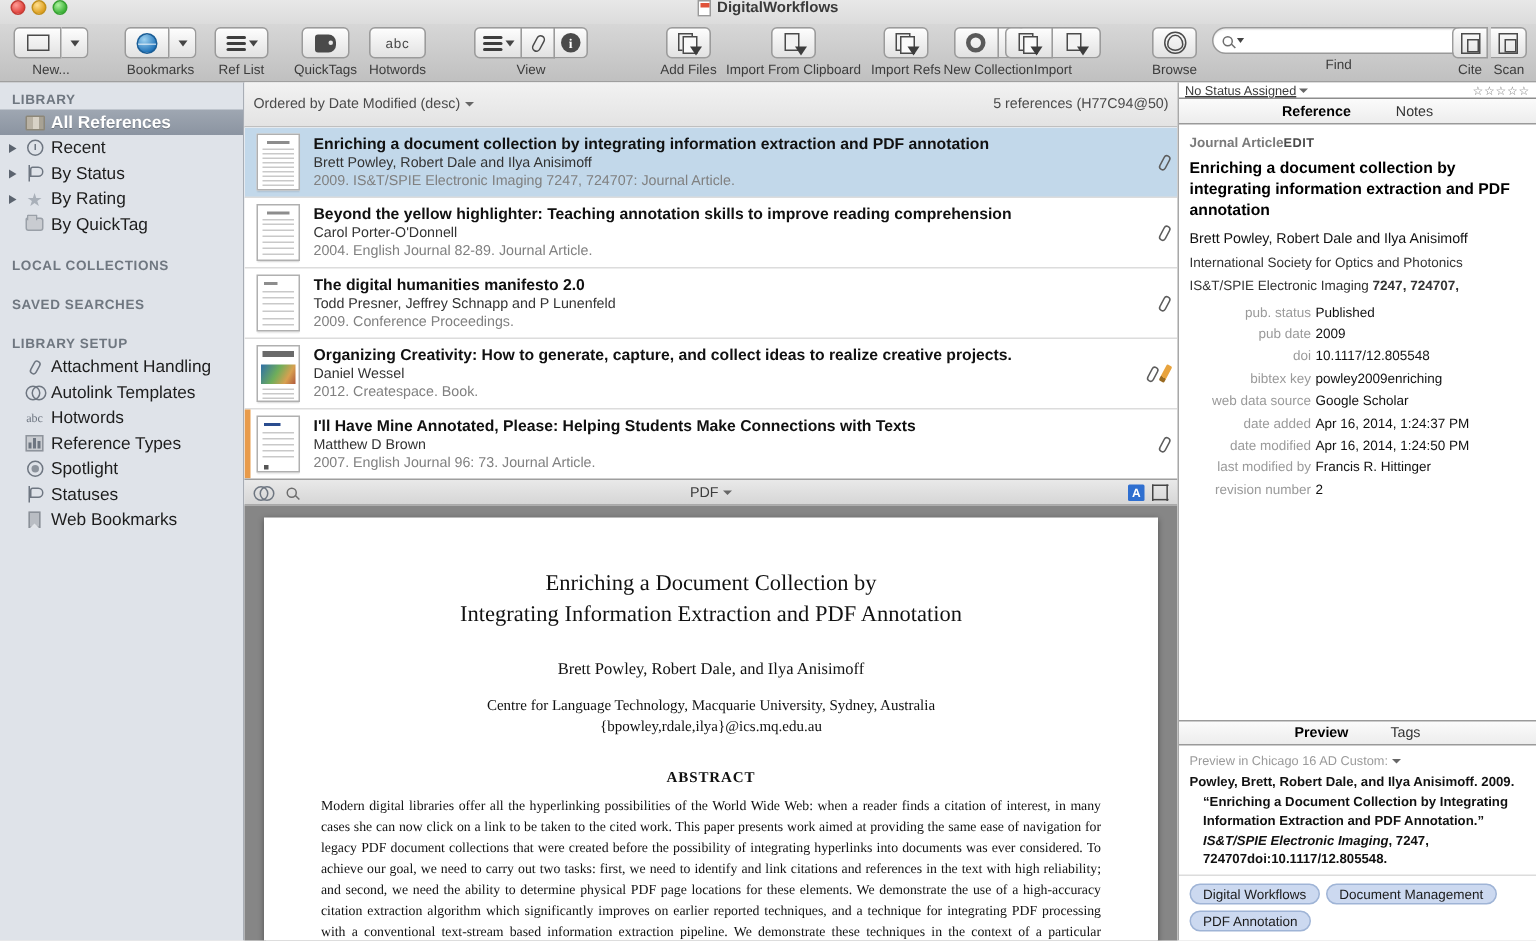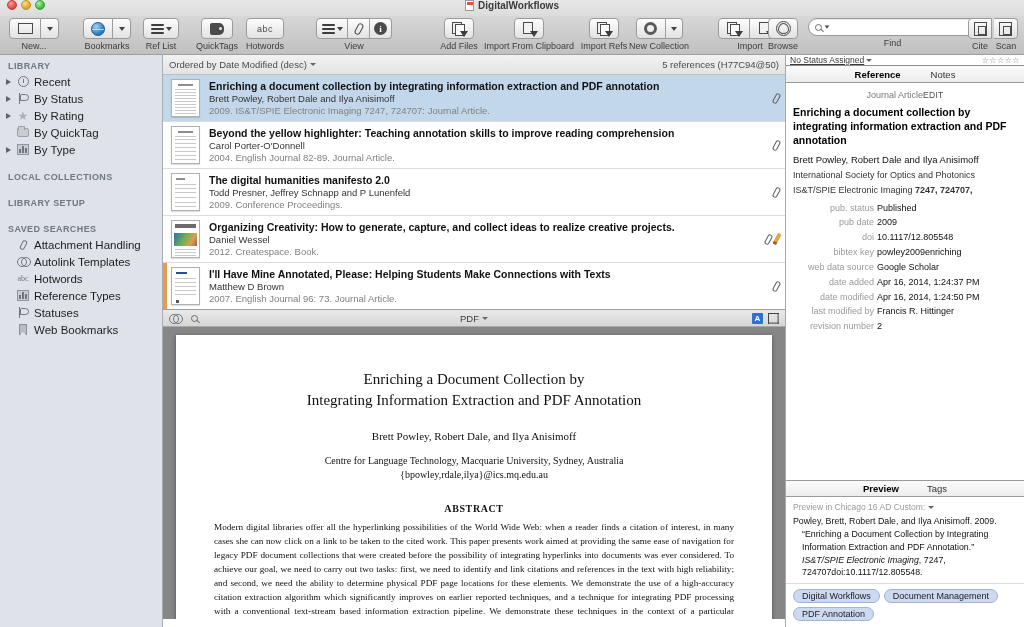--- a/index.html
+++ b/index.html
@@ -155,21 +155,21 @@
   .icon-link:before{left:0;} .icon-link:after{left:4px;}
   .icon-abc { font-size:8px;color:#6e7681;font-family:"Liberation Serif",serif;}
   .icon-spot { width:11px;height:11px;border-radius:50%;border:1.4px solid #6e7681;position:relative;}
   .icon-spot:after{content:"";position:absolute;left:2px;top:2px;width:5px;height:5px;border-radius:50%;background:#8c939c;}
   .icon-book { width:8px;height:11px;background:#b9bdc3;border:1px solid #8a9098;}
   .icon-book:after{content:"";display:block;margin:7px auto 0;width:0;height:0;border-left:3px solid transparent;border-right:3px solid transparent;border-bottom:3px solid #e2e5e9;}
 
   
   .center { position:absolute; left:163px; top:55px; width:622px; height:572px; background:#fff; }
   .list-head {
-    height:20px; background:linear-gradient(to bottom,#f2f2f2,#e3e3e3);
+    height:30px; background:linear-gradient(to bottom,#f2f2f2,#e3e3e3);
     border-bottom:1px solid #bfbfbf; display:flex; align-items:center;
     justify-content:space-between; padding:0 6px; font-size:9.5px; color:#4a4a4a;
   }
   .list-head .left { display:flex; align-items:center; gap:3px; }
   .tiny-caret { width:0;height:0;border-left:3px solid transparent;border-right:3px solid transparent;border-top:3.5px solid #666;}
   .reflist { height:234px; overflow:hidden; background:#fff; }
   .refrow {
     position:relative; height:47px; border-bottom:1px solid #dcdcdc;
     display:flex; align-items:center; padding-left:8px; padding-right:6px;
   }
@@ -234,21 +234,21 @@
   }
   .insp-status .lbl { text-decoration:underline; display:flex; align-items:center; gap:2px;}
   .stars { letter-spacing:.5px; color:#7b7b7b; font-size:8px;}
   .insp-tabs {
     height:17px; display:flex; align-items:center; justify-content:center; gap:30px;
     background:linear-gradient(to bottom,#fbfbfb,#ededed);
     border-bottom:1px solid #9a9a9a; font-size:9.5px; color:#333;
   }
   .insp-tabs .tab.active { font-weight:bold; color:#000;text-align:right; }
   .insp-body { padding:7px 7px 0 7px; }
-  .rowline { display:flex; justify-content:center; align-items:baseline; }
+  .rowline { display:flex; justify-content:flex-start; align-items:baseline;font-weight:bold; }
   .reftype { font-size:9px; color:#7a7a7a; }
   .editlink { font-size:8.5px; color:#4a4a4a; letter-spacing:.3px; }
   .insp-title { font-size:10.5px; font-weight:bold; color:#000; line-height:1.32; margin-top:6px; }
   .insp-auth { font-size:9.5px; color:#111; margin-top:6px; }
   .insp-pub  { font-size:9px; color:#333; margin-top:5px; }
   .insp-src  { font-size:9px; color:#333; margin-top:5px; }
   .insp-src b { font-weight:bold; }
   .fields { margin-top:8px; }
   .frow { display:flex; font-size:9px; margin-bottom:4.5px; line-height:1.15; }
   .fkey { width:84px; flex:0 0 84px; text-align:right; color:#9a9a9a; padding-right:3px; }
@@ -257,21 +257,21 @@
   .preview-sec { position:absolute; left:0; right:0; bottom:0; }
   .prev-tabs {
     height:17px; display:flex; align-items:center; justify-content:center; gap:28px;
     background:linear-gradient(to bottom,#fbfbfb,#ededed);
     border-top:1px solid #9a9a9a; border-bottom:1px solid #9a9a9a;
     font-size:9.5px; color:#333;
   }
   .prev-tabs .tab.active { font-weight:bold; color:#000; }
   .prev-body { padding:5px 7px 4px 7px; }
   .prev-label { font-size:8.5px; color:#9a9a9a; display:flex; align-items:center; gap:3px;}
-  .prev-cite { font-size:8.8px; color:#111; line-height:1.45; margin-top:3px; text-indent:-9px; padding-left:9px; }
+  .prev-cite { font-size:8.8px; color:#111; line-height:1.45; margin-top:3px; text-indent:-9px; padding-left:9px;font-weight:bold; }
   .prev-cite i { font-style:italic; }
   .tags { display:flex; flex-wrap:wrap; gap:4px; padding:5px 7px 6px 7px; border-top:1px solid #dcdcdc;text-align:right; }
   .pill {
     background:#ccd9f0; border:1px solid #9fb4d6; border-radius:8px;
     font-size:9px; color:#1b1b1b; padding:1px 8px;
   }
 </style>
 </head>
 <body>
 
@@ -410,21 +410,21 @@
         <span class="tbtn segfirst" style="width:30px;">
             <span class="gear"></span>
           </span>
         <span class="tbtn seg seglast" style="width:17px;">
             <i class="caret"></i>
           </span>
       </div>
       <span class="tlabel">New Collection</span>
     </div>
 
-    <div class="tgroup" style="left:712px; width:76px;">
+    <div class="tgroup" style="left:664px; width:76px;">
       <div class="tb-row">
         <span class="tbtn segfirst" style="width:32px;">
             <span class="docstack">
               <i></i>
               <i></i>
               <b class="dl-arrow"></b>
             </span>
           </span>
         <span class="tbtn seg seglast" style="width:32px;">
             <span class="docstack">
@@ -470,20 +470,27 @@
             <span class="cite-ico"></span>
           </span>
         </div>
       <span class="tlabel">Scan</span>
     </div>
   </div>
 
   <div class="sidebar">
 
     <div class="sb-header">LIBRARY</div>
+    <div class="sb-item selected">
+      <span class="disc hidden"></span>
+      <span class="sb-ico">
+          <span class="icon-books"></span>
+        </span>
+      <span>All References</span>
+    </div>
     <div class="sb-item">
       <span class="disc"></span>
       <span class="sb-ico">
           <span class="icon-clock"></span>
         </span>
       <span>Recent</span>
     </div>
     <div class="sb-item">
       <span class="disc"></span>
       <span class="sb-ico">
@@ -498,67 +505,63 @@
         </span>
       <span>By Rating</span>
     </div>
     <div class="sb-item">
       <span class="disc hidden"></span>
       <span class="sb-ico">
           <span class="icon-folder"></span>
         </span>
       <span>By QuickTag</span>
     </div>
-    <div class="sb-item">
-      <span class="disc"></span>
+
+    <div class="sb-header" style="margin-top:8px;">LOCAL COLLECTIONS</div>
+    <div class="sb-header" style="margin-top:8px;">SAVED SEARCHES</div>
+    <div class="sb-header" style="margin-top:8px;">LIBRARY SETUP</div>
+
+    <div class="sb-item">
+      <span class="disc hidden"></span>
+      <span class="sb-ico">
+          <span class="icon-clip"></span>
+        </span>
+      <span>Attachment Handling</span>
+    </div>
+    <div class="sb-item">
+      <span class="disc hidden"></span>
+      <span class="sb-ico">
+          <span class="icon-link"></span>
+        </span>
+      <span>Autolink Templates</span>
+    </div>
+    <div class="sb-item">
+      <span class="disc hidden"></span>
+      <span class="sb-ico">
+          <span class="icon-abc">abc</span>
+        </span>
+      <span>Hotwords</span>
+    </div>
+    <div class="sb-item">
+      <span class="disc hidden"></span>
       <span class="sb-ico">
           <span class="icon-bars">
             <i style="height:4px"></i>
             <i style="height:7px"></i>
             <i style="height:5px"></i>
           </span>
         </span>
-      <span>By Type</span>
-    </div>
-
-    <div class="sb-header" style="margin-top:8px;">LOCAL COLLECTIONS</div>
-    <div class="sb-header" style="margin-top:8px;">LIBRARY SETUP</div>
-    <div class="sb-header" style="margin-top:8px;">SAVED SEARCHES</div>
-
+      <span>Reference Types</span>
+    </div>
     <div class="sb-item">
       <span class="disc hidden"></span>
       <span class="sb-ico">
-          <span class="icon-clip"></span>
-        </span>
-      <span>Attachment Handling</span>
-    </div>
-    <div class="sb-item">
-      <span class="disc hidden"></span>
-      <span class="sb-ico">
-          <span class="icon-link"></span>
-        </span>
-      <span>Autolink Templates</span>
-    </div>
-    <div class="sb-item">
-      <span class="disc hidden"></span>
-      <span class="sb-ico">
-          <span class="icon-abc">abc</span>
-        </span>
-      <span>Hotwords</span>
-    </div>
-    <div class="sb-item">
-      <span class="disc hidden"></span>
-      <span class="sb-ico">
-          <span class="icon-bars">
-            <i style="height:4px"></i>
-            <i style="height:7px"></i>
-            <i style="height:5px"></i>
-          </span>
-        </span>
-      <span>Reference Types</span>
+          <span class="icon-spot"></span>
+        </span>
+      <span>Spotlight</span>
     </div>
     <div class="sb-item">
       <span class="disc hidden"></span>
       <span class="sb-ico">
           <span class="icon-flag"></span>
         </span>
       <span>Statuses</span>
     </div>
     <div class="sb-item">
       <span class="disc hidden"></span>

